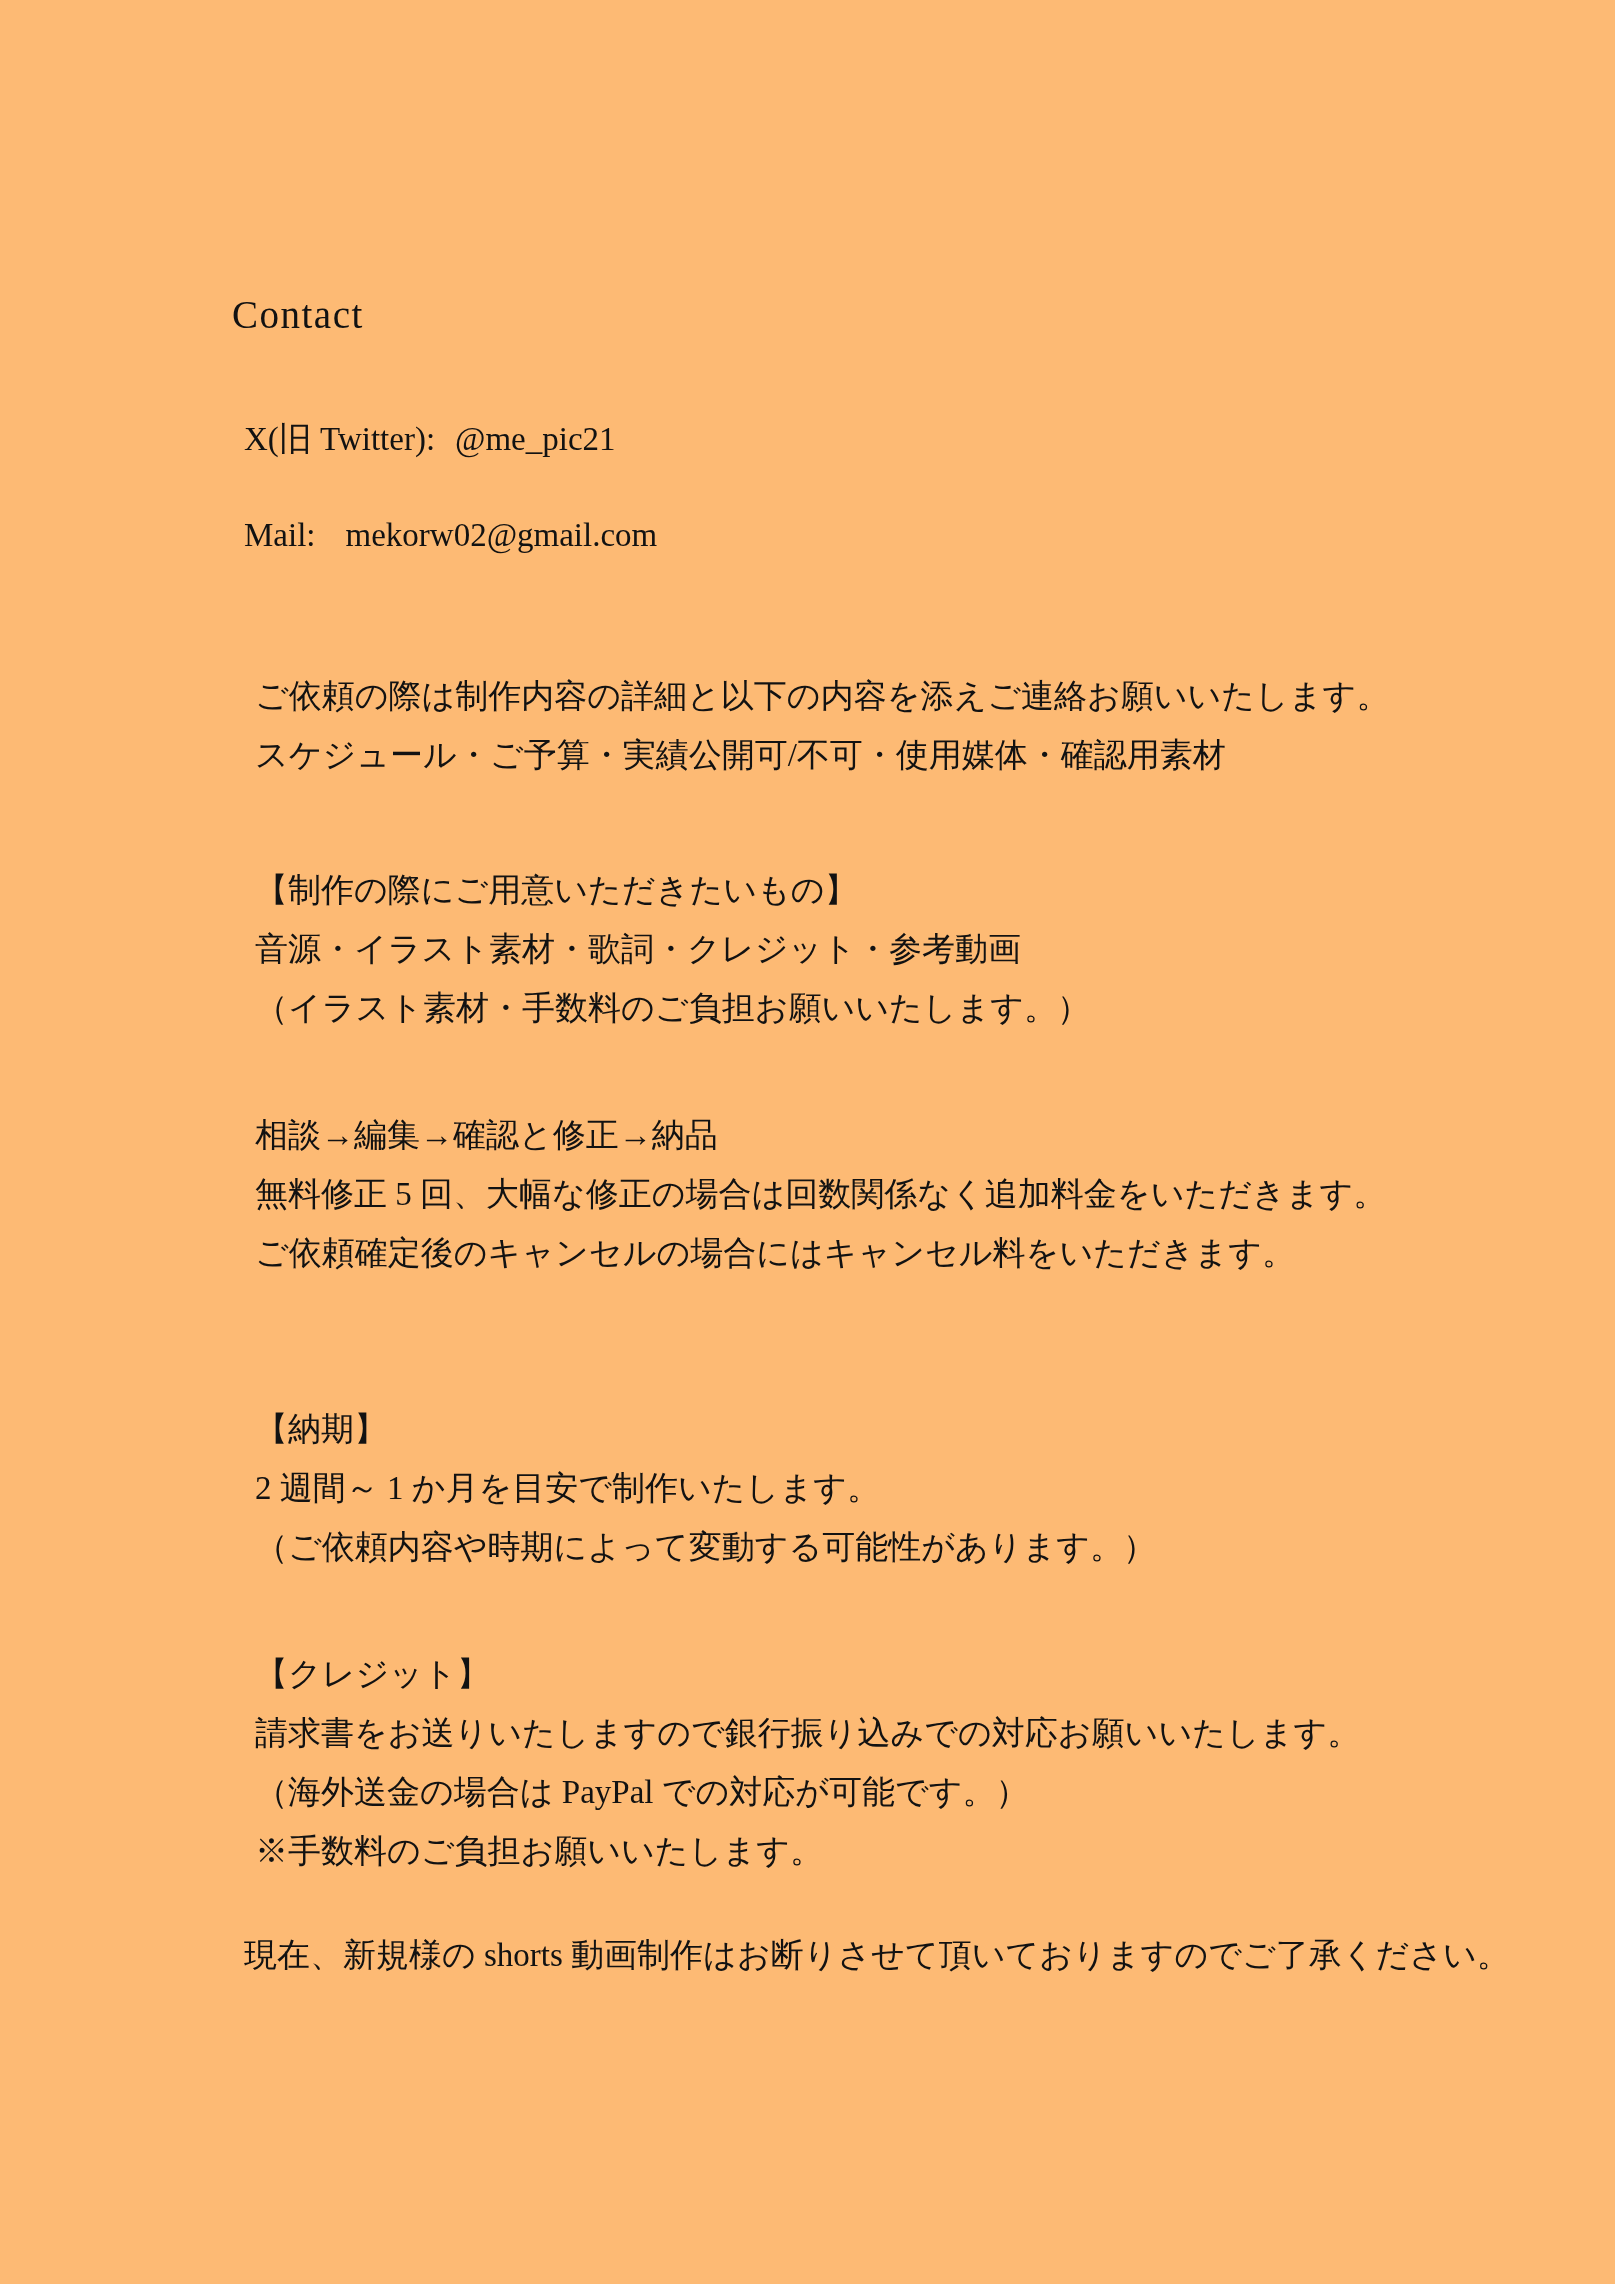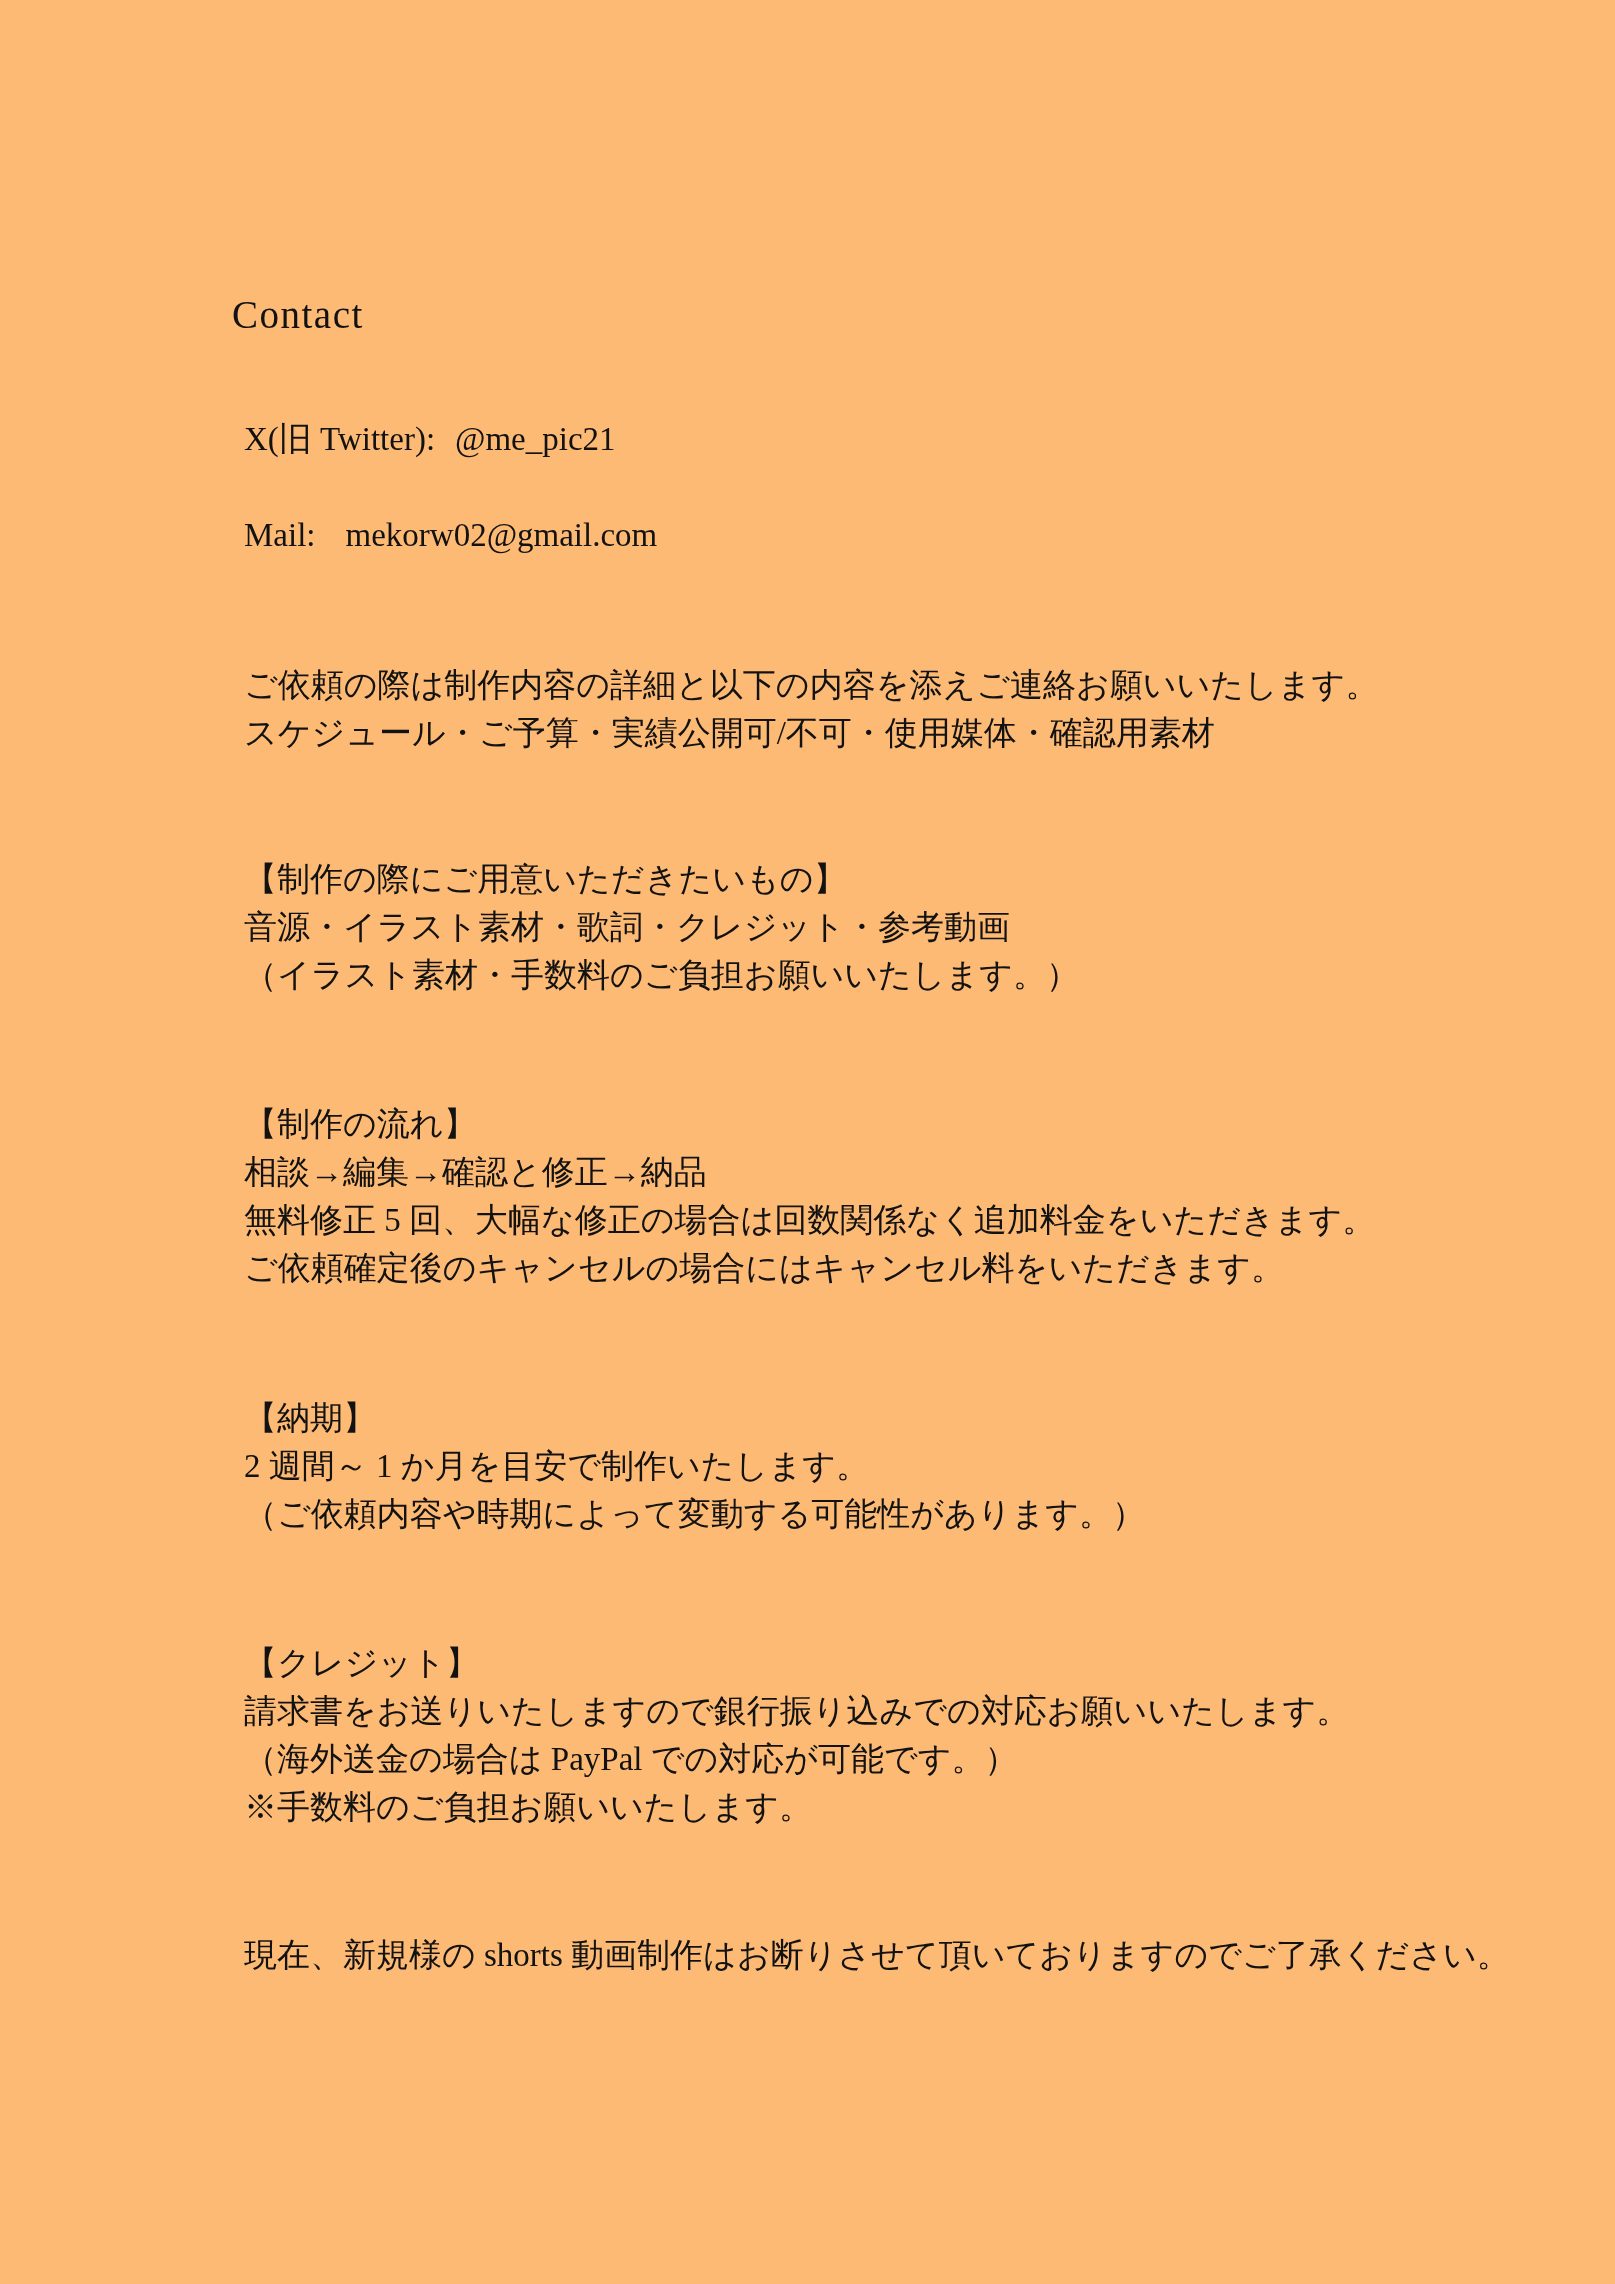--- a/index.html
+++ b/index.html
@@ -35,21 +35,21 @@
     line-height: 48px;
     white-space: nowrap;
   }
   .block {
     position: absolute;
     left: 244px;
     font-size: 33px;
     line-height: 48px;
   }
   .block p {
-    margin: 0;
+    margin: 11px;
     white-space: nowrap;
   }
   .contact-value-x {
     margin-left: 20px;
   }
   .contact-value-mail {
     margin-left: 30px;
   }
 </style>
 </head>
@@ -72,21 +72,20 @@
     <p>スケジュール・ご予算・実績公開可/不可・使用媒体・確認用素材</p>
   </div>
 
   <div class="block" style="top:855px">
     <p>【制作の際にご用意いただきたいもの】</p>
     <p>音源・イラスト素材・歌詞・クレジット・参考動画</p>
     <p>（イラスト素材・手数料のご負担お願いいたします。）</p>
   </div>
 
   <div class="block" style="top:1100px">
-    <p>【制作の流れ】</p>
     <p>相談→編集→確認と修正→納品</p>
     <p>無料修正 5 回、大幅な修正の場合は回数関係なく追加料金をいただきます。</p>
     <p>ご依頼確定後のキャンセルの場合にはキャンセル料をいただきます。</p>
   </div>
 
   <div class="block" style="top:1394px">
     <p>【納期】</p>
     <p>2 週間～ 1 か月を目安で制作いたします。</p>
     <p>（ご依頼内容や時期によって変動する可能性があります。）</p>
   </div>

